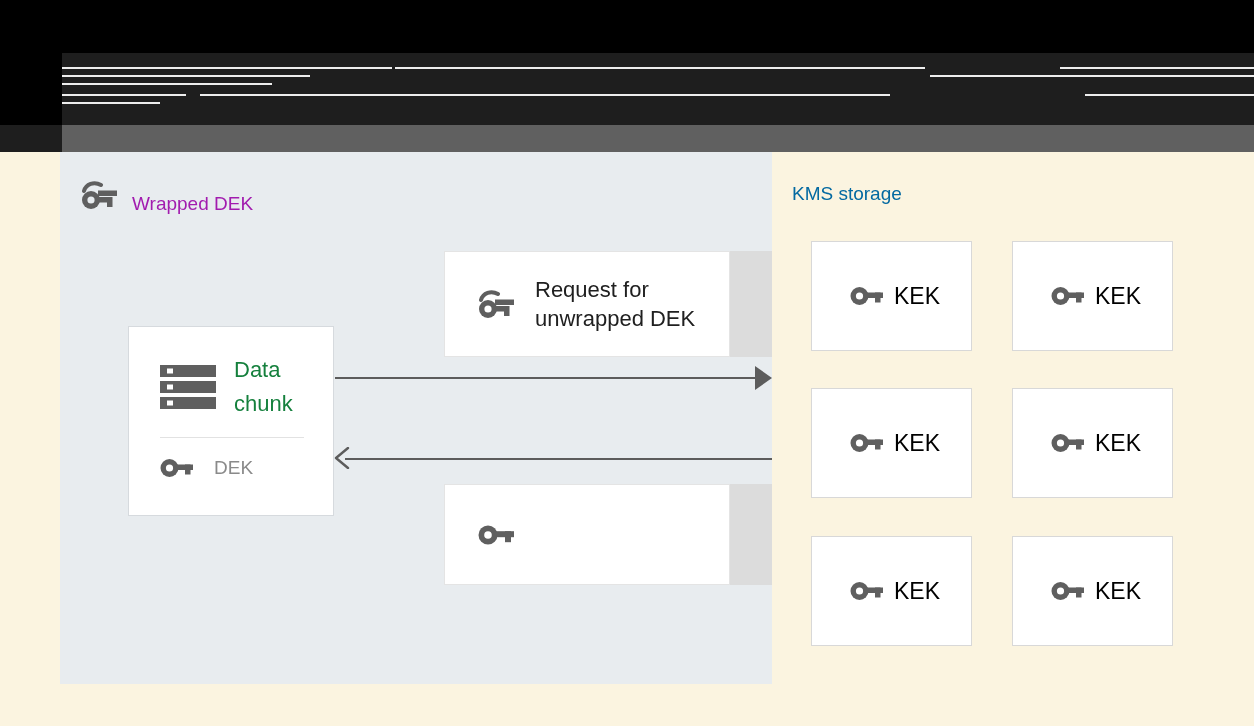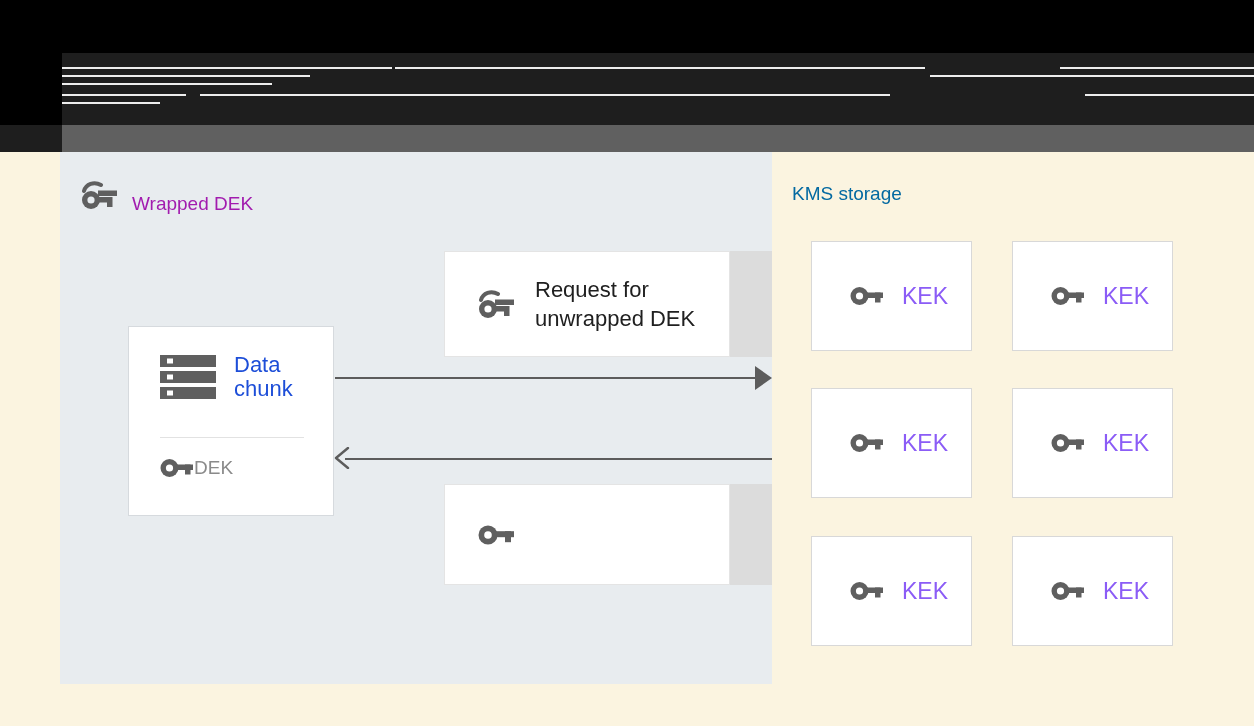--- a/index.html
+++ b/index.html
@@ -116,37 +116,38 @@
   }
   .card-data-top {
     display: flex;
     align-items: center;
     padding: 26px 0 0 31px;
   }
   .storage-icon { width: 56px; height: 46px; flex: 0 0 auto; }
   .card-data-label {
     margin-left: 18px;
     font-size: 22px;
-    line-height: 24px;
-    color: #1d4ed8;
+    line-height: 34px;
+    color: #15803d;
     white-space: pre-line;
   }
   .card-divider {
     position: absolute;
     left: 31px; top: 110px;
     width: 144px; height: 1px;
     background: #e2e2e2;
   }
   .card-data-bottom {
     position: absolute;
     left: 31px; top: 130px;
     display: flex;
     align-items: center;
   }
   .dek-label {
+    margin-left: 20px;
     font-size: 19px;
     color: #8a8a8a;
   }
 
   
   .msg-shadow {
     position: absolute;
     background: #dcdcdc;
   }
   .card-msg {
@@ -199,23 +200,23 @@
     position: absolute;
     width: 161px; height: 110px;
     background: #ffffff;
     border: 1px solid #d8d8d8;
     display: flex;
     align-items: center;
     justify-content: flex-start;
     padding-left: 38px;
   }
   .kek-label {
-    margin-left: 18px;
+    margin-left: 10px;
     font-size: 23px;
-    color: #8b5cf6;
+    color: #000000;
   }
 
   svg { display: block; }
 </style>
 </head>
 <body>
 
 <div id="stage">
 
   <div class="band-black"></div>

